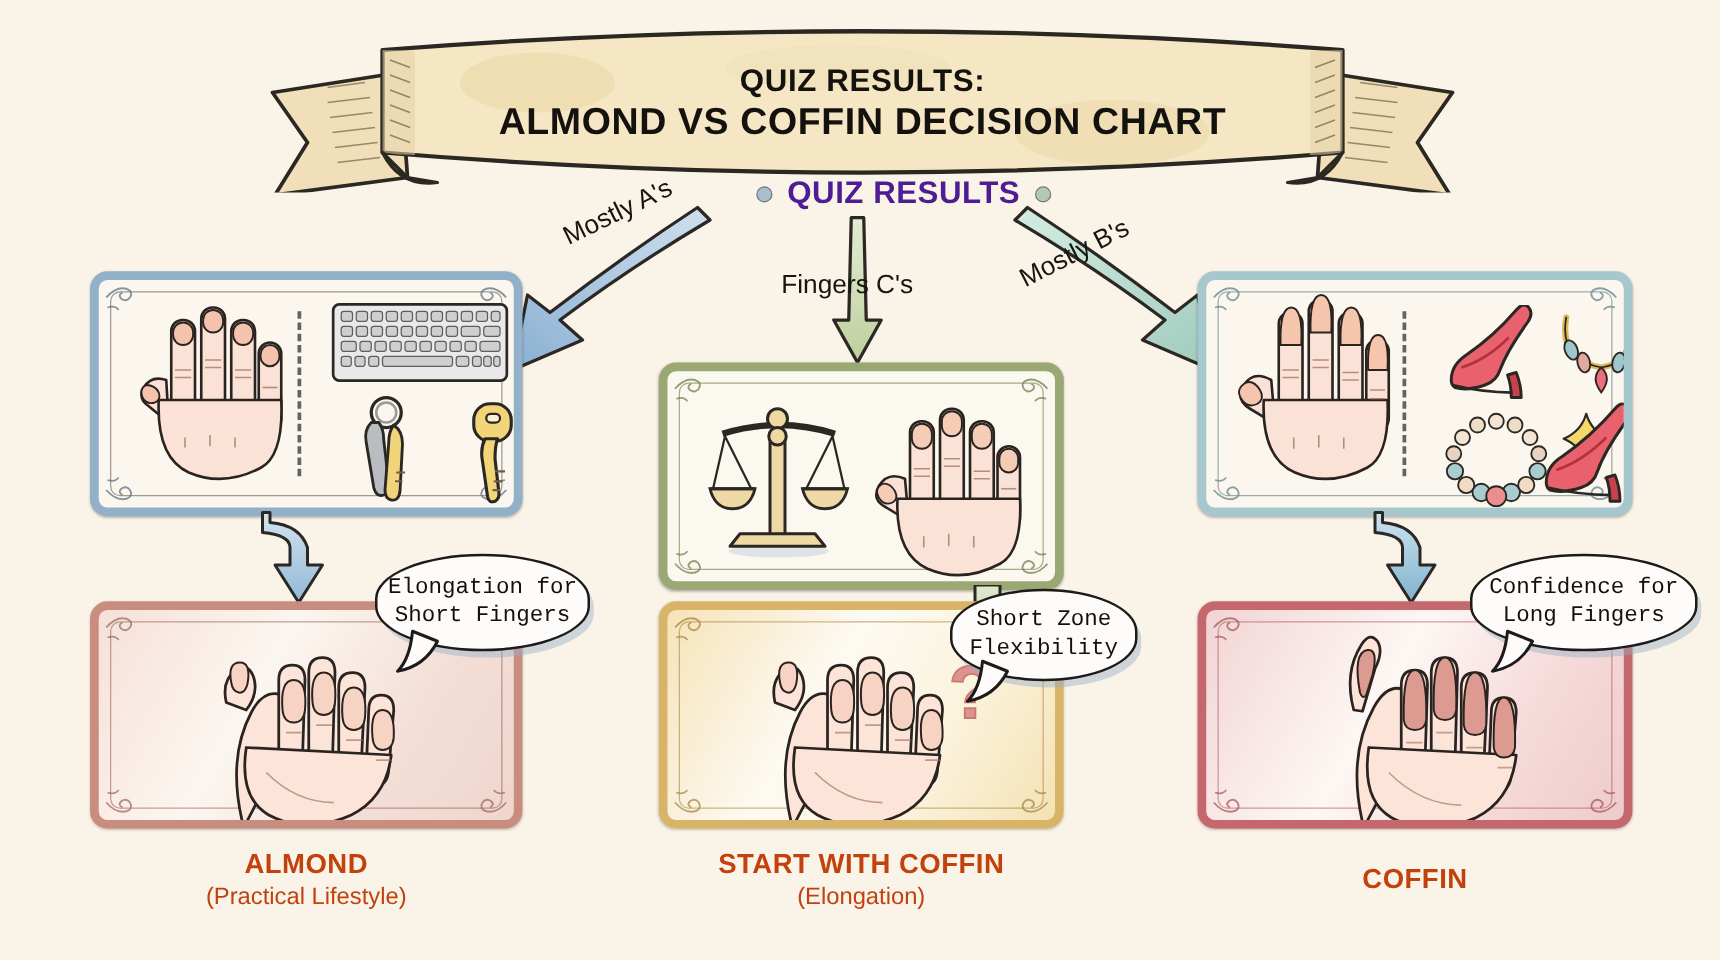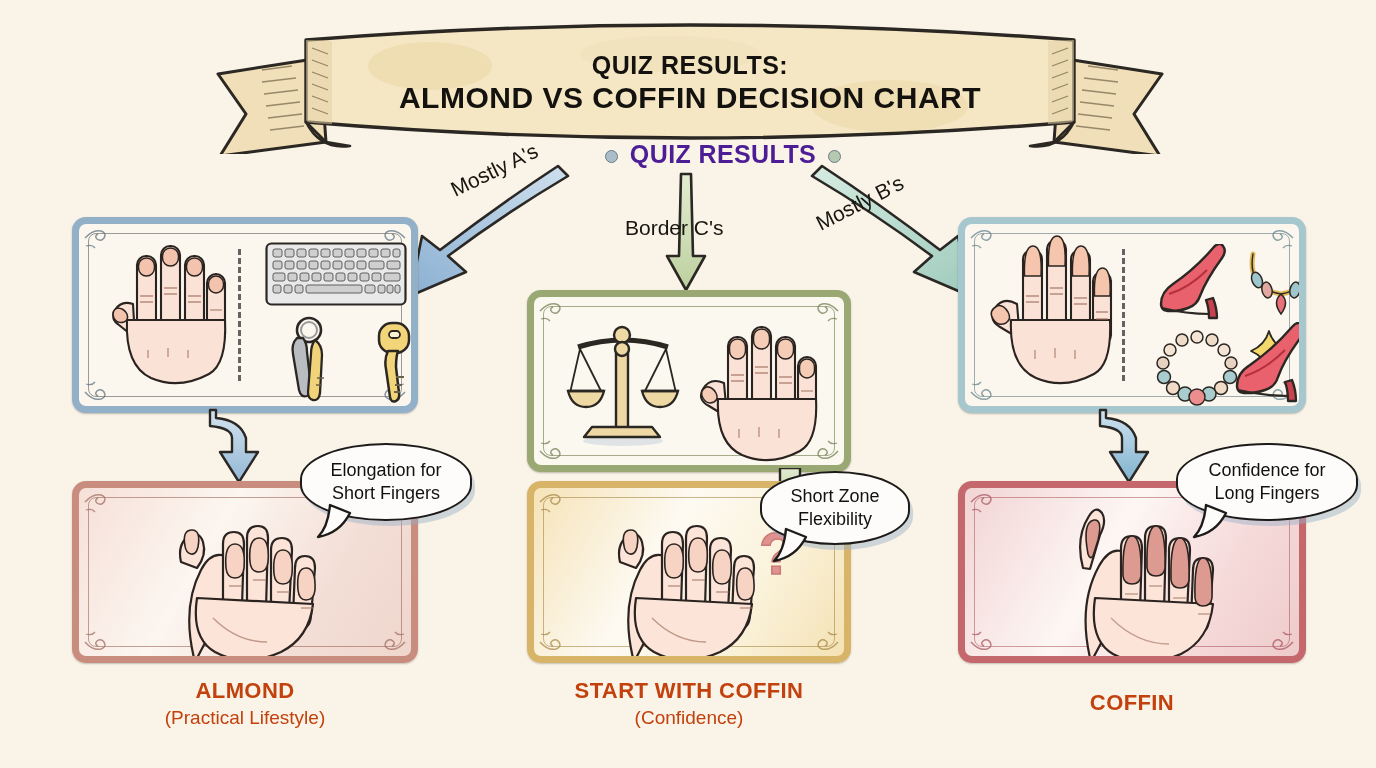--- a/index.html
+++ b/index.html
@@ -74,21 +74,21 @@
   .result-sub{font-size:19px;margin-top:3px;}
   #labAlmond{left:72px;top:678px;width:346px;}
   #labStart{left:527px;top:678px;width:324px;}
   #labCoffin{left:958px;top:678px;width:348px;margin-top:12px;}
 
   
   .bubble{position:absolute;background:#fdfcfa;border:2.4px solid #1d1b19;
     border-radius:50%/46%;text-align:center;color:#131110;
     display:flex;align-items:center;justify-content:center;
     box-shadow:4px 6px 0 -1px rgba(150,175,200,.45);}
-  .bubble span{font-size:18px;line-height:23px;display:block;padding:0 8px;}
+  .bubble span{font-size:18px;line-height:23px;display:block;padding:0 8px;font-family:Liberation Mono, monospace;}
   #bubbleLeft{left:300px;top:443px;width:168px;height:74px;}
   #bubbleCenter{left:760px;top:471px;width:146px;height:70px;}
   #bubbleRight{left:1176px;top:443px;width:178px;height:74px;}
 </style>
 </head>
 <body>
 
 <div id="stage">
 
   <svg class="abs" id="bannerArt" style="left:200px;top:14px;" width="980" height="140" viewBox="0 0 980 140">
@@ -141,21 +141,21 @@
     </defs>
 
     <path d="M168 16 Q104 54 48 96 L66 112 L10 136 L22 76 L40 90 Q100 44 158 6 Z" fill="url(#gA)" stroke="#2a2724" stroke-width="2.6" stroke-linejoin="round"></path>
 
     <path d="M281 14 L291 14 L293 96 L305 96 L286 130 L267 96 L279 96 Z" fill="url(#gC)" stroke="#2a2724" stroke-width="2.6" stroke-linejoin="round"></path>
 
     <path d="M412 16 Q476 54 532 96 L514 112 L570 136 L558 76 L540 90 Q480 44 422 6 Z" fill="url(#gB)" stroke="#2a2724" stroke-width="2.6" stroke-linejoin="round"></path>
   </svg>
 
   <div class="abs arrow-label" id="lblA">Mostly A's</div>
-  <div class="abs arrow-label" id="lblC">Border C's</div>
+  <div class="abs arrow-label" id="lblC">Fingers C's</div>
   <div class="abs arrow-label" id="lblB">Mostly B's</div>
 
   <div class="abs card" id="cardTopLeft">
     <div class="inner"></div>
     <svg class="corner tl" viewBox="0 0 26 26">
         <path d="M2 10 q8 -9 16 -7 q6 2 3 7 q-3 4 -7 1 q-3 -3 1 -5" fill="none" stroke="#5c6d7d" stroke-width="1.5"></path>
         <path d="M3 18 q6 -2 9 2" fill="none" stroke="#5c6d7d" stroke-width="1.3"></path>
       </svg>
     <svg class="corner tr" viewBox="0 0 26 26">
         <path d="M2 10 q8 -9 16 -7 q6 2 3 7 q-3 4 -7 1 q-3 -3 1 -5" fill="none" stroke="#5c6d7d" stroke-width="1.5"></path>
@@ -611,19 +611,19 @@
       <path d="M14 2 q-2 22 -12 32 q22 -4 32 -24 Z" fill="#fdfcfa" stroke="#1d1b19" stroke-width="2.4" stroke-linejoin="round"></path>
     </svg>
   </div>
 
   <div class="result-label" id="labAlmond">
     <div class="result-title">ALMOND</div>
     <div class="result-sub">(Practical Lifestyle)</div>
   </div>
   <div class="result-label" id="labStart">
     <div class="result-title">START WITH COFFIN</div>
-    <div class="result-sub">(Confidence)</div>
+    <div class="result-sub">(Elongation)</div>
   </div>
   <div class="result-label" id="labCoffin">
     <div class="result-title">COFFIN</div>
   </div>
 
 </div>
 
 </body></html>

